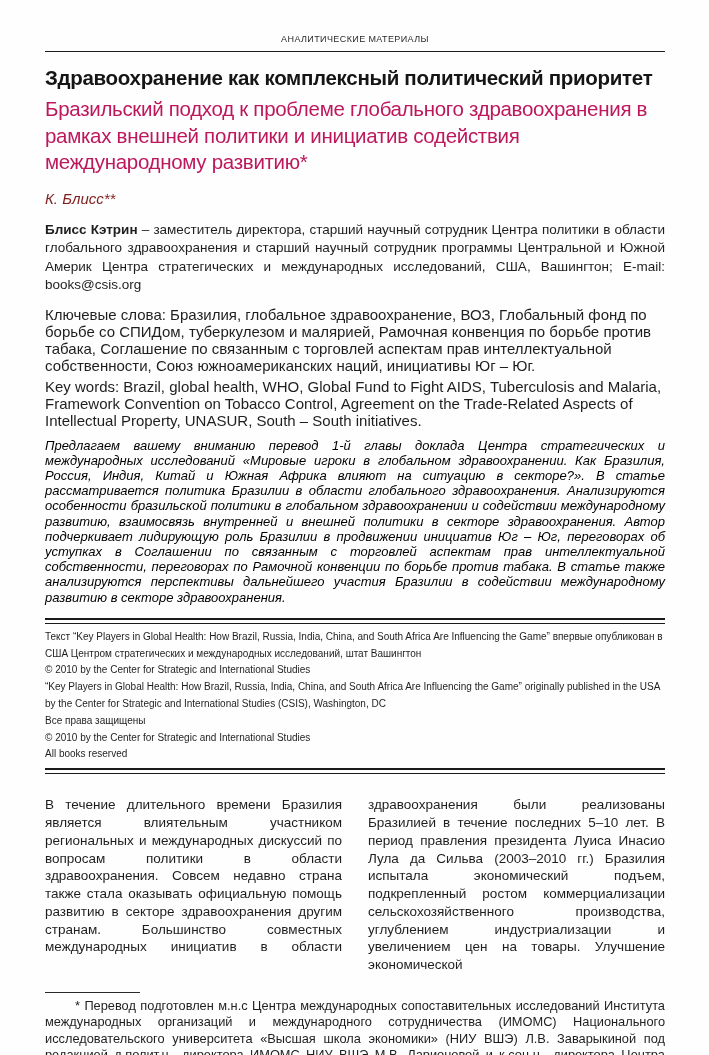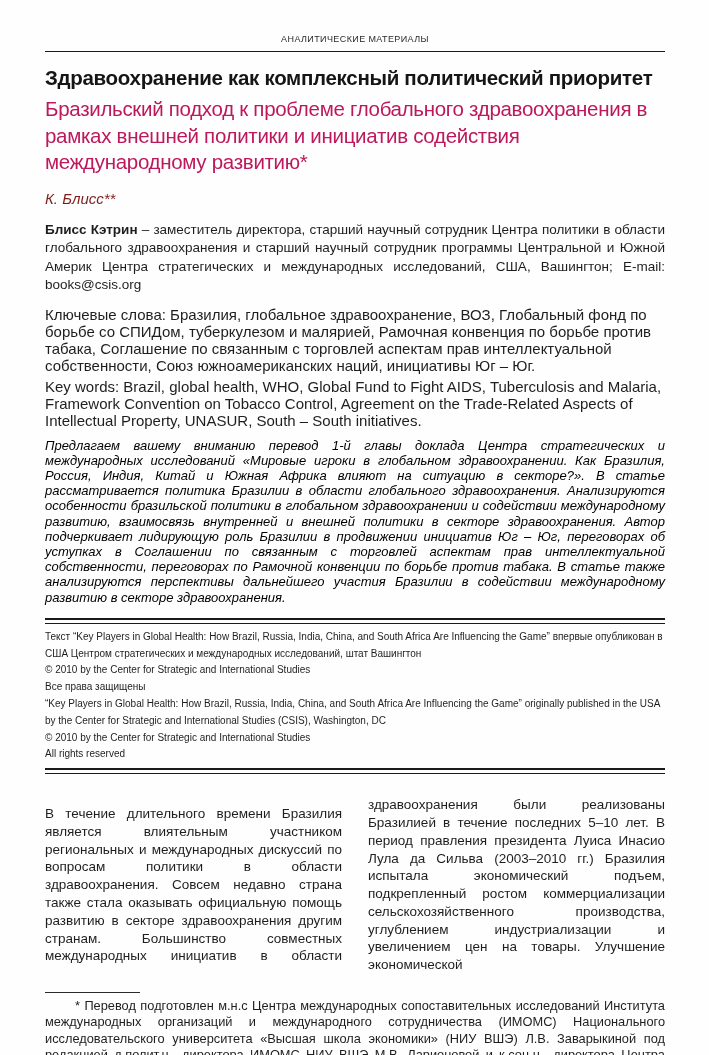--- a/index.html
+++ b/index.html
@@ -97,21 +97,20 @@
     margin: 0;
     font-size: 10px;
     line-height: 16.8px;
     text-align: left;
   }
   .columns {
     margin-top: 22px;
     display: flex;
     gap: 26px;
     flex-shrink: 0;
-    align-items: center;
   }
   .columns .col {
     width: 300px;
     margin: 0;
     font-size: 13.5px;
     line-height: 17.8px;
     text-align: justify;
     text-align-last: justify;
   }
   .footnotes { margin-top: 18px; flex-shrink: 0; }
@@ -148,24 +147,24 @@
   <p class="keywords ru">Ключевые слова: Бразилия, глобальное здравоохранение, ВОЗ, Глобальный фонд по борьбе со СПИДом, туберкулезом и малярией, Рамочная конвенция по борьбе против табака, Соглашение по связанным с торговлей аспектам прав интеллектуальной собственности, Союз южноамериканских наций, инициативы Юг – Юг.</p>
   <p class="keywords en">Key words: Brazil, global health, WHO, Global Fund to Fight AIDS, Tuberculosis and Malaria, Framework Convention on Tobacco Control, Agreement on the Trade-Related Aspects of Intellectual Property, UNASUR, South – South initiatives.</p>
 
   <p class="abstract">Предлагаем вашему вниманию перевод 1-й главы доклада Центра стратегических и международных исследований «Мировые игроки в глобальном здравоохранении. Как Бразилия, Россия, Индия, Китай и Южная Африка влияют на ситуацию в секторе?». В статье рассматривается политика Бразилии в области глобального здравоохранения. Анализируются особенности бразильской политики в глобальном здравоохранении и содействии международному развитию, взаимосвязь внутренней и внешней политики в секторе здравоохранения. Автор подчеркивает лидирующую роль Бразилии в продвижении инициатив Юг – Юг, переговорах об уступках в Соглашении по связанным с торговлей аспектам прав интеллектуальной собственности, переговорах по Рамочной конвенции по борьбе против табака. В статье также анализируются перспективы дальнейшего участия Бразилии в содействии международному развитию в секторе здравоохранения.</p>
 
   <div class="double-rule"></div>
 
   <div class="copyright">
     <p>Текст “Key Players in Global Health: How Brazil, Russia, India, China, and South Africa Are Influencing the Game” впервые опубликован в США Центром стратегических и международных исследований, штат Вашингтон</p>
     <p>© 2010 by the Center for Strategic and International Studies</p>
+    <p>“Key Players in Global Health: How Brazil, Russia, India, China, and South Africa Are Influencing the Game” originally published in the USA by the Center for Strategic and International Studies (CSIS), Washington, DC</p>
     <p>Все права защищены</p>
-    <p>“Key Players in Global Health: How Brazil, Russia, India, China, and South Africa Are Influencing the Game” originally published in the USA by the Center for Strategic and International Studies (CSIS), Washington, DC</p>
     <p>© 2010 by the Center for Strategic and International Studies</p>
-    <p>All rights reserved</p>
+    <p>All books reserved</p>
   </div>
 
   <div class="double-rule after-copyright"></div>
 
   <div class="columns">
     <p class="col">В течение длительного времени Бразилия является влиятельным участником региональных и международных дискуссий по вопросам политики в области здравоохранения. Совсем недавно страна также стала оказывать официальную помощь развитию в секторе здравоохранения другим странам. Большинство совместных международных инициатив в области</p>
     <p class="col">здравоохранения были реализованы Бразилией в течение последних 5–10 лет. В период правления президента Луиса Инасио Лула да Сильва (2003–2010 гг.) Бразилия испытала экономический подъем, подкрепленный ростом коммерциализации сельскохозяйственного производства, углублением индустриализации и увеличением цен на товары. Улучшение экономической</p>
   </div>
 
   <div class="footnotes">

